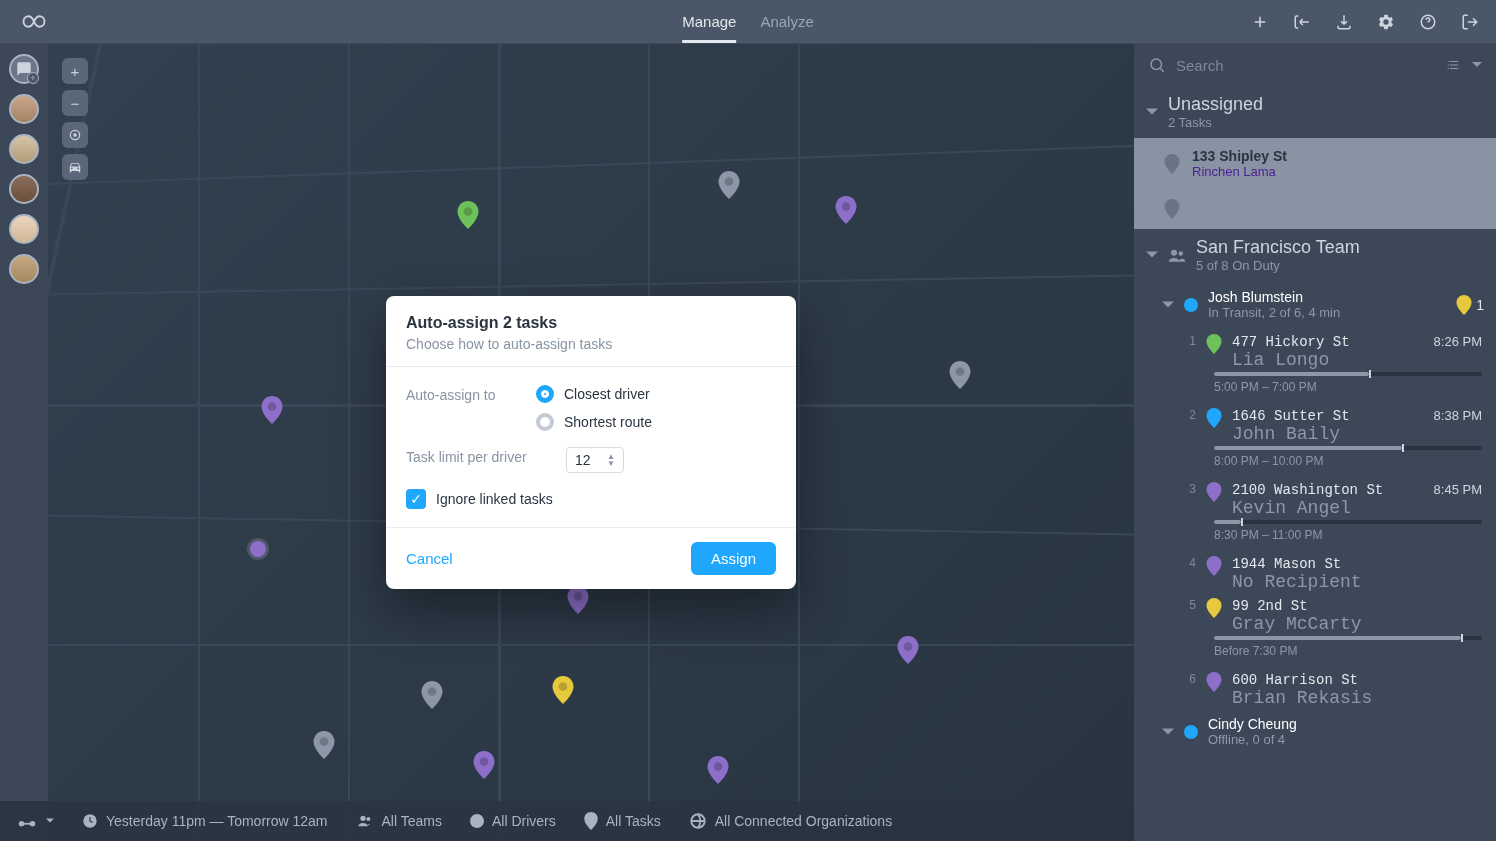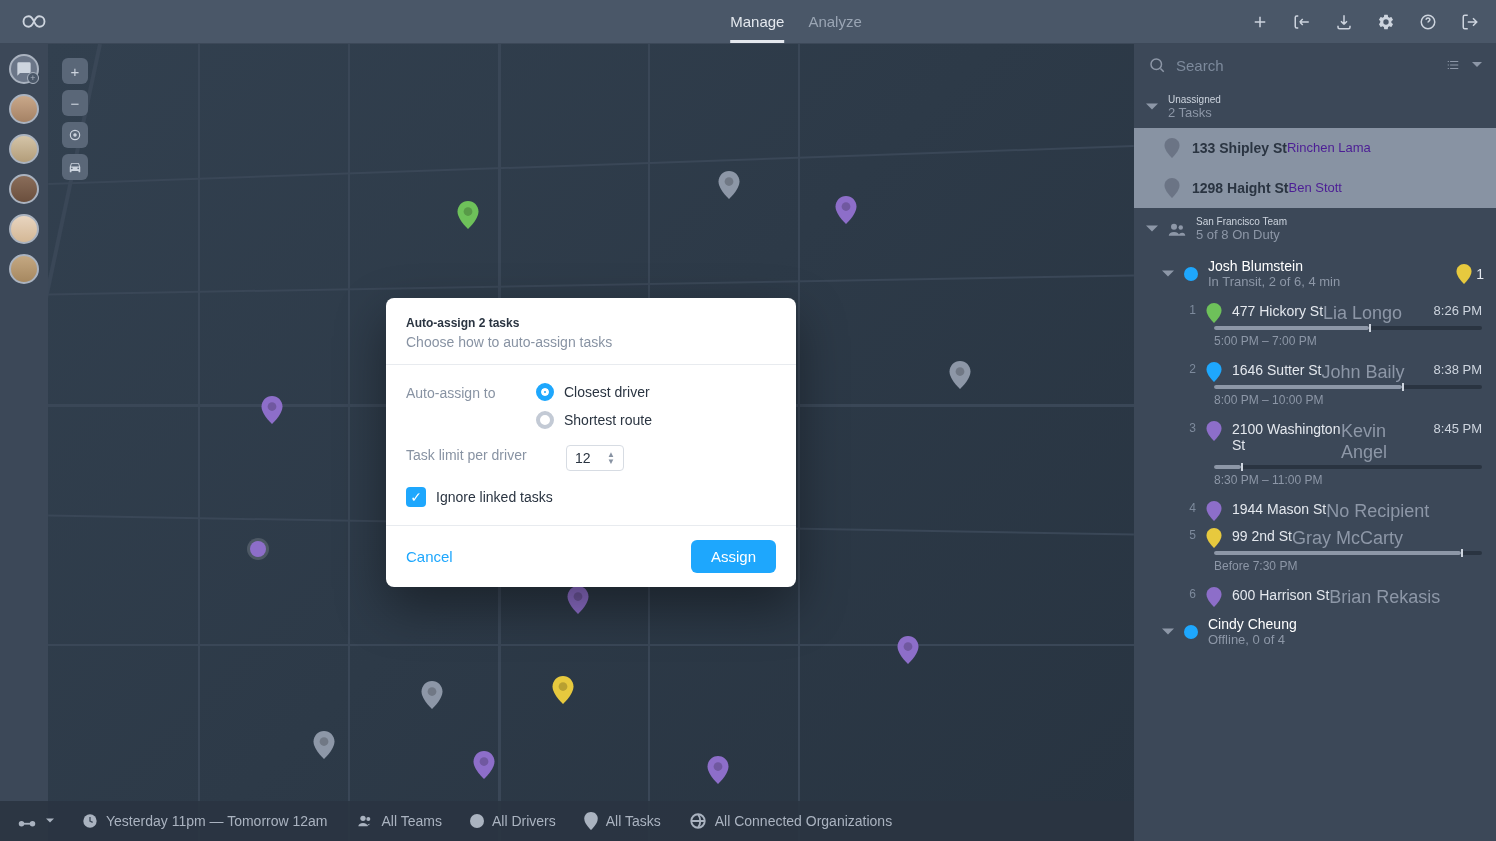--- a/index.html
+++ b/index.html
@@ -2,21 +2,21 @@
 <html><head>
 <meta charset="utf-8">
 <style>
 * { box-sizing: border-box; margin: 0; padding: 0; }
 html, body { width: 1496px; height: 841px; font-family: -apple-system, BlinkMacSystemFont, "Segoe UI", sans-serif; overflow: hidden; }
 body { background: #4a5768; color: #aab3c0; position: relative; }
 
 
 .topbar { height: 44px; background: #4a5768; display: flex; align-items: center; padding: 0 16px; border-bottom: 1px solid #3c4858; }
 .logo { width: 30px; height: 20px; display: flex; align-items: center; justify-content: center; }
-.nav-tabs { position: absolute; left: 50%; transform: translateX(-50%); display: flex; gap: 24px; margin-left: 48px; }
+.nav-tabs { position: absolute; left: 50%; transform: translateX(-50%); display: flex; gap: 24px; }
 .nav-tab { color: #9aa5b4; font-size: 15px; cursor: pointer; padding: 12px 0; position: relative; }
 .nav-tab.active { color: #e4e8ee; }
 .nav-tab.active::after { content:''; position:absolute; bottom:-1px; left:0; right:0; height:3px; background:#e4e8ee; }
 .topbar-icons { margin-left: auto; display: flex; gap: 22px; align-items: center; }
 .icon-btn { width: 20px; height: 20px; display:flex; align-items:center; justify-content:center; cursor:pointer; color:#cdd4de; }
 
 
 .main { display: flex; height: calc(841px - 44px); }
 .left-strip { width: 48px; background: #3c4858; display:flex; flex-direction:column; align-items:center; padding-top:10px; gap:10px; }
 .avatar { width:30px; height:30px; border-radius:50%; background:#7d8a9c; border:2px solid #aab3c0; position:relative; }
@@ -36,57 +36,57 @@
 .dot { position:absolute; width:16px; height:16px; border-radius:50%; transform:translate(-50%,-50%); }
 
 
 .sidebar { width: 362px; background:#3c4858; display:flex; flex-direction:column; overflow:hidden; }
 .search-row { height:42px; display:flex; align-items:center; padding:0 14px; gap:10px; }
 .search-input { flex:1; background:transparent; border:none; outline:none; color:#cdd4de; font-size:15px; }
 .search-input::placeholder { color:#7d8a9c; }
 .list { flex:1; overflow-y:auto; }
 .group-header { display:flex; align-items:center; padding:8px 12px; gap:10px; cursor:pointer; }
 .chev { width:12px; height:12px; color:#8d97a7; }
-.group-title { color:#cdd4de; font-size:10px; font-weight:500; }
+.group-title { color:#cdd4de; font-size:18px; font-weight:500; }
 .group-sub { color:#8d97a7; font-size:13px; }
 .group-text { display:flex; flex-direction:column; }
 .task-item { display:flex; align-items:center; padding:10px 12px 10px 30px; gap:12px; }
 .task-item.selected { background:#8893a3; }
 .task-item.selected .task-title { color:#2a3441; font-weight:600; }
 .task-item.selected .task-sub { color:#4c1d95; }
 .task-pin { width:16px; height:20px; flex-shrink:0; }
-.task-text { display:flex; flex-direction:row; flex:1; }
+.task-text { display:flex; flex-direction:column; flex:1; }
 .task-title { color:#e4e8ee; font-size:14px; font-weight:500; }
 .task-sub { color:#8d97a7; font-size:13px; }
 .time-window { color:#8d97a7; font-size:12px; padding:4px 0 8px 80px; }
 .progress { height:4px; background:#2a3441; position:relative; margin:2px 14px 0 80px; border-radius:2px; }
 .progress-fill { height:100%; background:#8d97a7; border-radius:2px; }
 .progress-mark { position:absolute; top:-2px; width:2px; height:8px; background:#cdd4de; }
 .driver-row { display:flex; align-items:center; padding:8px 12px 8px 28px; gap:10px; cursor:pointer; }
 .driver-dot { width:14px; height:14px; border-radius:50%; flex-shrink:0; }
 .driver-text { display:flex; flex-direction:column; flex:1; }
 .driver-name { color:#ffffff; font-size:14px; font-weight:500; }
 .driver-status { color:#8d97a7; font-size:13px; }
 .driver-badge { display:flex; align-items:center; gap:4px; color:#e4e8ee; font-size:14px; }
 .seq-num { width:18px; text-align:right; color:#7d8a9c; font-size:12px; flex-shrink:0; }
 .task-row { display:flex; align-items:flex-start; padding:6px 14px 0 44px; gap:10px; }
-.task-row-text { flex:1; display:flex; flex-direction:row; }
+.task-row-text { flex:1; display:flex; flex-direction:column;font-family:Liberation Mono, monospace; }
 .task-row-title { color:#e4e8ee; font-size:14px; font-weight:500; }
 .task-row-sub { color:#8d97a7; font-size:18px; }
 .eta { color:#cdd4de; font-size:13px; }
 
 
 .bottombar { position:absolute; bottom:0; left:0; width:1134px; height:40px; background:rgba(42,52,65,0.9); display:flex; align-items:center; padding:0 16px; gap:28px; color:#aab3c0; font-size:14px; }
 .bb-item { display:flex; align-items:center; gap:8px; cursor:pointer; }
 
 
 .modal-overlay { position:absolute; inset:44px 362px 0 48px; display:flex; align-items:center; justify-content:center; pointer-events:none; }
 .modal { width:410px; background:#fff; border-radius:8px; box-shadow:0 20px 50px rgba(0,0,0,0.4); pointer-events:auto; overflow:hidden; }
 .modal-header { padding:18px 20px 14px; border-bottom:1px solid #e8ebef; }
-.modal-title { color:#2a3441; font-size:12px; font-weight:600; }
+.modal-title { color:#2a3441; font-size:16px; font-weight:600; }
 .modal-sub { color:#8893a3; font-size:14px; margin-top:4px; }
 .modal-body { padding:18px 20px; color:#2a3441; font-size:14px; }
 .form-row { display:flex; align-items:flex-start; margin-bottom:16px; }
 .form-label { width:130px; color:#8893a3; font-size:14px; padding-top:2px; }
 .radio-group { display:flex; flex-direction:column; gap:10px; }
 .radio-opt { display:flex; align-items:center; gap:10px; cursor:pointer; }
 .radio { width:18px; height:18px; border-radius:50%; border:4px solid #c3cad5; background:#fff; }
 .radio.checked { border-color:#1ea7fd; background:#fff; box-shadow: inset 0 0 0 2px #fff, inset 0 0 0 10px #1ea7fd; border:none; width:18px; height:18px; }
 .radio.checked { background:#1ea7fd; border:5px solid #1ea7fd; box-shadow: inset 0 0 0 3px #fff; }
 .num-input { display:flex; align-items:center; border:1px solid #d7dce3; border-radius:4px; padding:4px 8px; gap:8px; }
@@ -292,24 +292,20 @@
           </svg>
     <div class="task-text">
             <span class="task-title">133 Shipley St</span>
             <span class="task-sub">Rinchen Lama</span>
           </div>
         </div>
         <div class="task-item selected">
     <svg class="task-pin" viewBox="0 0 24 32">
             <path fill="#6b7485" d="M12 0C5.4 0 0 5.4 0 12c0 9 12 20 12 20s12-11 12-20C24 5.4 18.6 0 12 0z"></path>
           </svg>
-    <div class="task-text">
-            <span class="task-title">1298 Haight St</span>
-            <span class="task-sub">Ben Stott</span>
-          </div>
         </div>
         <div class="group-header">
           <svg class="chev" viewBox="0 0 10 10" fill="currentColor">
             <path d="M0 2l5 5 5-5z"></path>
           </svg>
   <svg width="18" height="14" viewBox="0 0 24 18" fill="#8d97a7">
             <circle cx="8" cy="6" r="4"></circle>
             <circle cx="17" cy="7" r="3"></circle>
             <path d="M1 18c0-3 3-5 7-5s7 2 7 5M14 18c0-2 2-4 5-4s4 2 4 4"></path>
           </svg>

